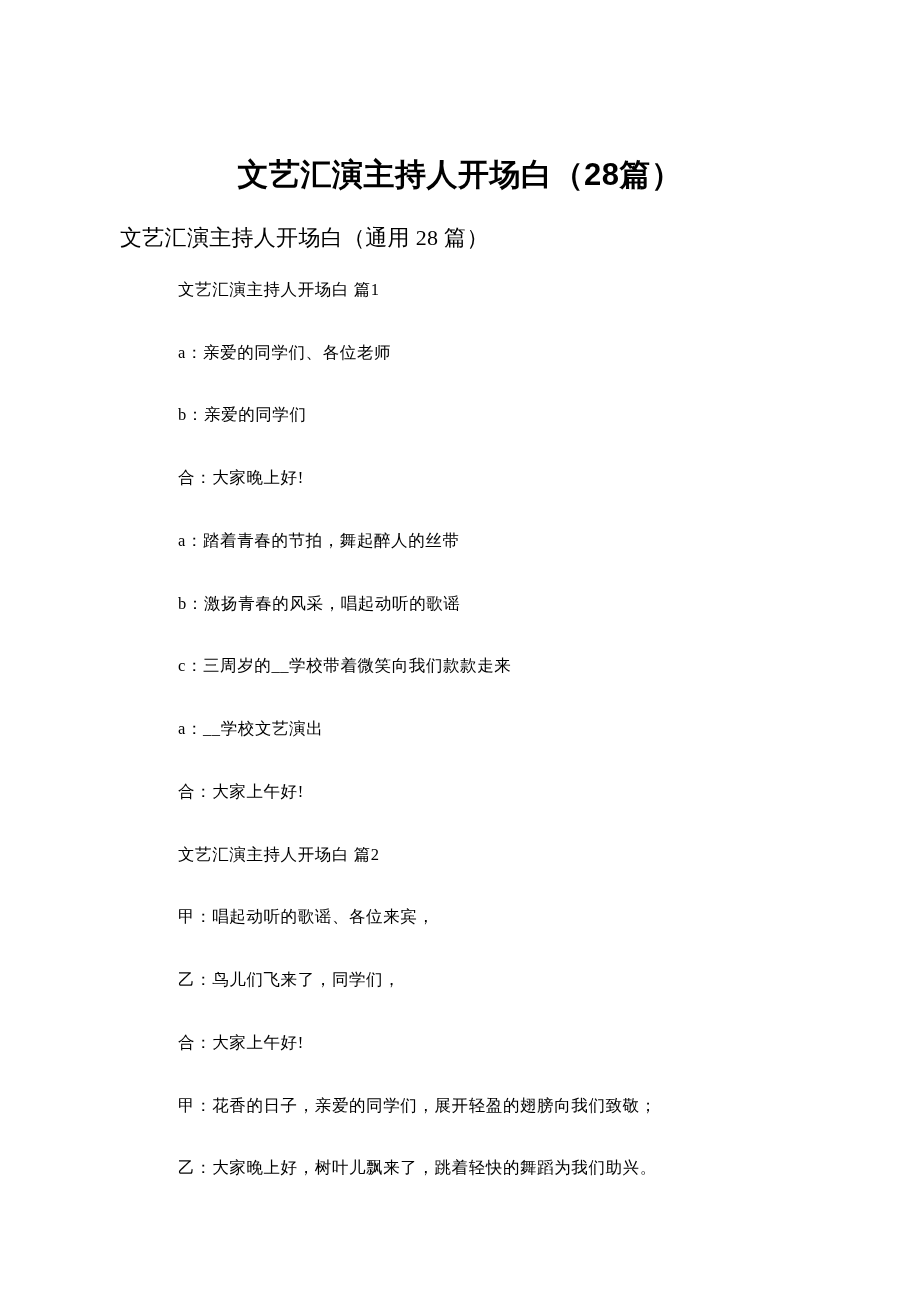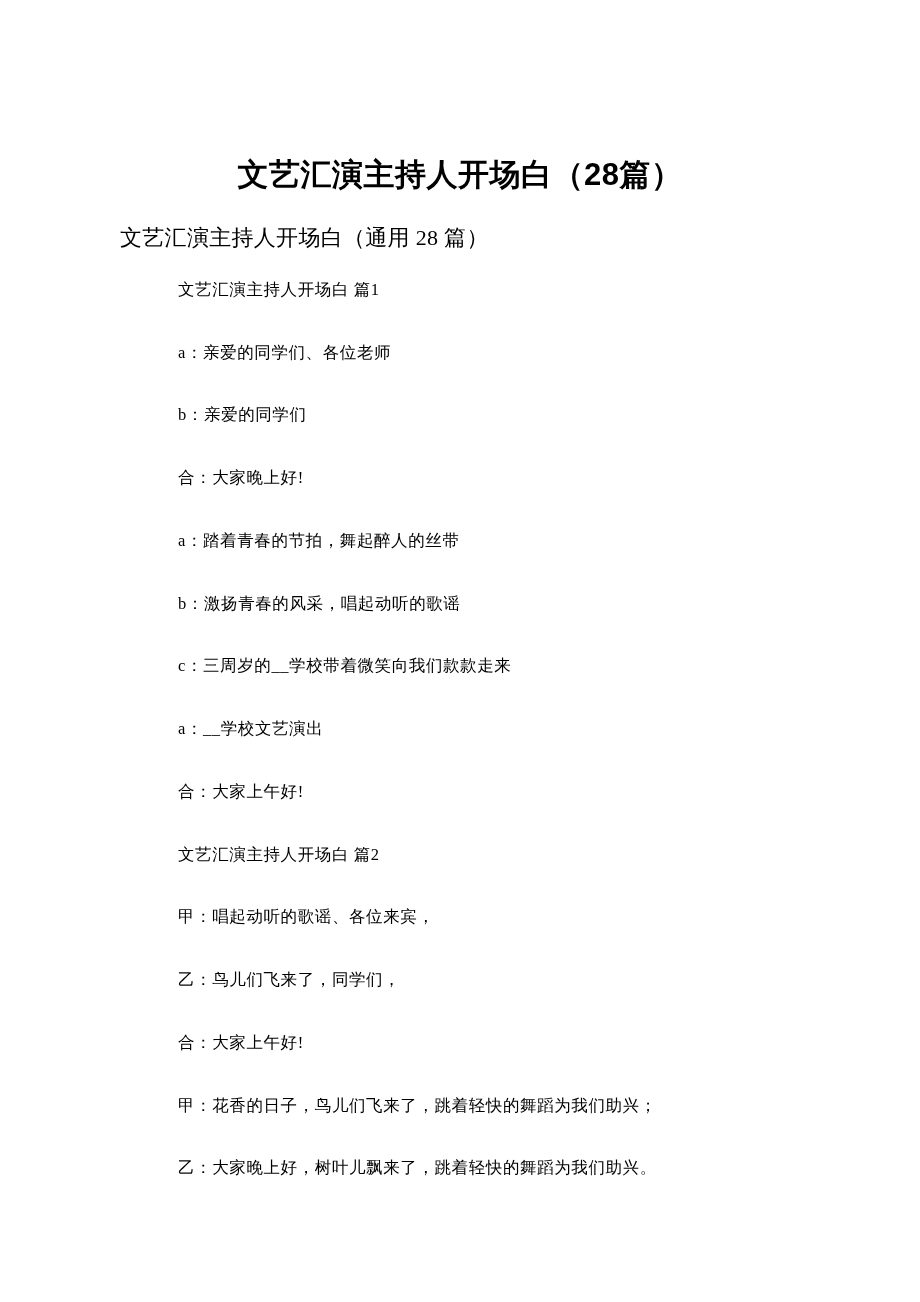--- a/index.html
+++ b/index.html
@@ -75,17 +75,17 @@
     <p class="para">合：大家晚上好!</p>
     <p class="para">a：踏着青春的节拍，舞起醉人的丝带</p>
     <p class="para">b：激扬青春的风采，唱起动听的歌谣</p>
     <p class="para">c：三周岁的__学校带着微笑向我们款款走来</p>
     <p class="para">a：__学校文艺演出</p>
     <p class="para">合：大家上午好!</p>
     <p class="para section">文艺汇演主持人开场白  篇2</p>
     <p class="para">甲：唱起动听的歌谣、各位来宾，</p>
     <p class="para">乙：鸟儿们飞来了，同学们，</p>
     <p class="para">合：大家上午好!</p>
-    <p class="para">甲：花香的日子，鸟儿们飞来了，跳着轻快的舞蹈为我们助兴；</p>
+    <p class="para">甲：花香的日子，亲爱的同学们，展开轻盈的翅膀向我们致敬；</p>
     <p class="para">乙：大家晚上好，树叶儿飘来了，跳着轻快的舞蹈为我们助兴。</p>
   </div>
 
 </div>
 
 </body></html>

